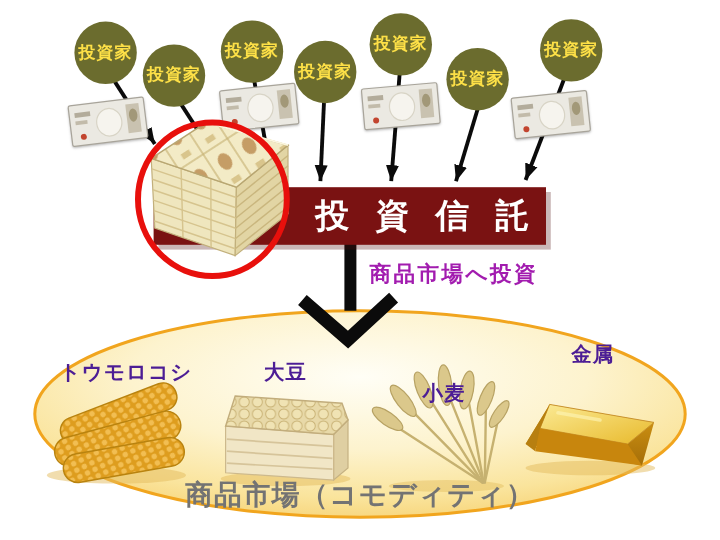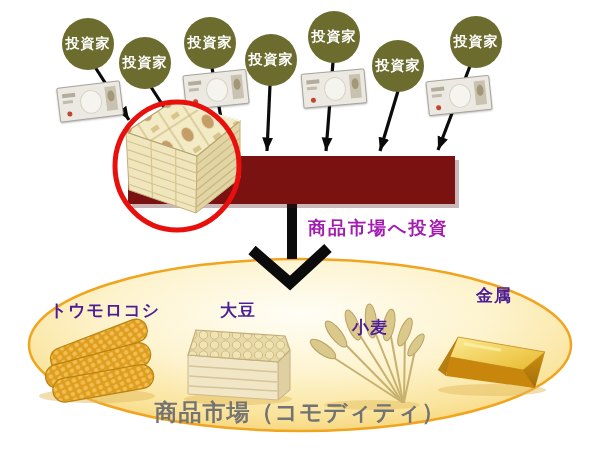--- a/index.html
+++ b/index.html
@@ -2,21 +2,21 @@
 <html><head>
 <meta charset="utf-8">
 <style>
   html,body{margin:0;padding:0;background:#fff;}
   #stage{position:relative;width:600px;height:450px;background:#fff;overflow:hidden;
          font-family:"Liberation Sans","DejaVu Sans",sans-serif;}
   .layer{position:absolute;left:0;top:0;}
   
   .inv{position:absolute;width:52px;height:52px;border-radius:50%;background:#6B6C2E;
        display:flex;align-items:center;justify-content:center;z-index:6;}
-  .inv span{color:#ffffff;font-family:"Liberation Serif","DejaVu Serif",serif;
+  .inv span{color:#fde047;font-family:"Liberation Serif","DejaVu Serif",serif;
        font-size:14px;font-weight:bold;letter-spacing:1px;white-space:nowrap;}
   
   .note{position:absolute;width:62px;height:33px;background:#EBE9E2;border:1px solid #A8A49A;
         border-radius:2px;z-index:3;box-shadow:0 1px 2px rgba(0,0,0,.25);}
   .n-oval{position:absolute;left:21px;top:5px;width:20px;height:22px;border-radius:50%;
         background:#F6F4EE;border:1px solid #D8D4C6;}
   .n-port{position:absolute;right:4px;top:4px;width:11px;height:24px;background:#C9C2B0;}
   .n-head{margin:4px 2px 0 2px;height:11px;background:#A29878;border-radius:50%;}
   .n-l1{position:absolute;left:4px;top:6px;width:13px;height:4px;background:#B3AC9B;}
   .n-l2{position:absolute;left:4px;top:13px;width:10px;height:3px;background:#C2BBAA;}
@@ -173,20 +173,21 @@
     <div class="n-oval"></div>
       <div class="n-port">
         <div class="n-head"></div>
       </div>
     <div class="n-l1"></div>
       <div class="n-l2"></div>
       <div class="n-seal"></div>
   </div>
 
   <div id="banner"></div>
+  <div id="banner-label">投資信託</div>
 
   <div id="flow-caption">商品市場へ投資</div>
 
   <svg class="layer" width="600" height="450" viewBox="0 0 600 450" style="z-index:5">
     <defs>
       <pattern id="pNotesTop" width="24" height="40" patternUnits="userSpaceOnUse" patternTransform="rotate(-33)">
         <rect width="24" height="40" fill="#F3EBC6" stroke="#C7B274" stroke-width="1"></rect>
         <ellipse cx="12" cy="15" rx="5.5" ry="7.5" fill="#BD9055" opacity="0.85"></ellipse>
         <rect x="8" y="30" width="8" height="5" fill="#D9C58C"></rect>
       </pattern>

